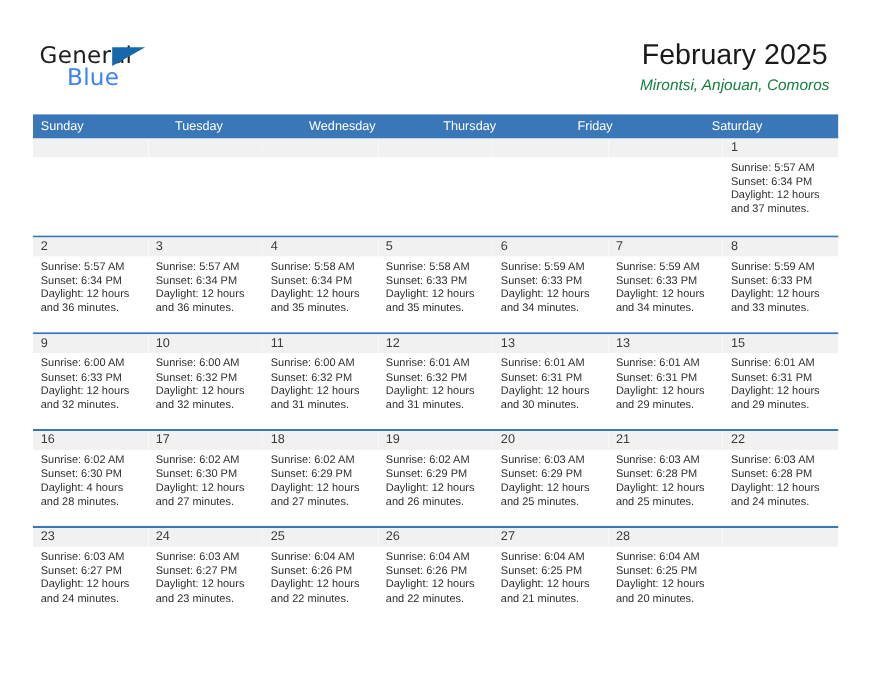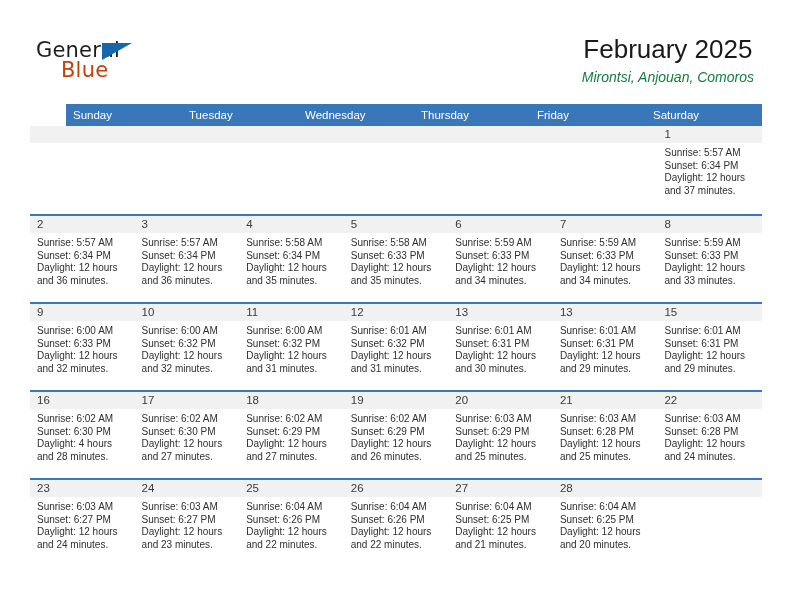--- a/index.html
+++ b/index.html
@@ -44,21 +44,21 @@
     letter-spacing: .2px;
     color: #1d1d1d;
     font-family: "DejaVu Sans", sans-serif;
   }
   .logo-blue {
     position: absolute;
     left: 25px;
     top: 20px;
     font-size: 21px;
     letter-spacing: .2px;
-    color: #c2410c;
+    color: #3b82f6;
     font-family: "DejaVu Sans", sans-serif;
   }
   .logo-tri {
     position: absolute;
     left: 66px;
     top: 5px;
     width: 0;
     height: 0;
     border-left: 30px solid #1668ac;
     border-bottom: 17px solid transparent;
@@ -89,21 +89,20 @@
   .calendar {
     position: absolute;
     left: 30px;
     top: 104px;
     width: 732px;
   }
   .weekdays {
     display: flex;
     background: #3a77b8;
     height: 22px;
-    margin-left: 36px;
   }
   .weekday {
     flex: 1 1 0;
     color: #ffffff;
     font-size: 11.5px;
     line-height: 22px;
     padding-left: 7px;
     box-sizing: border-box;
     white-space: nowrap;
   }

